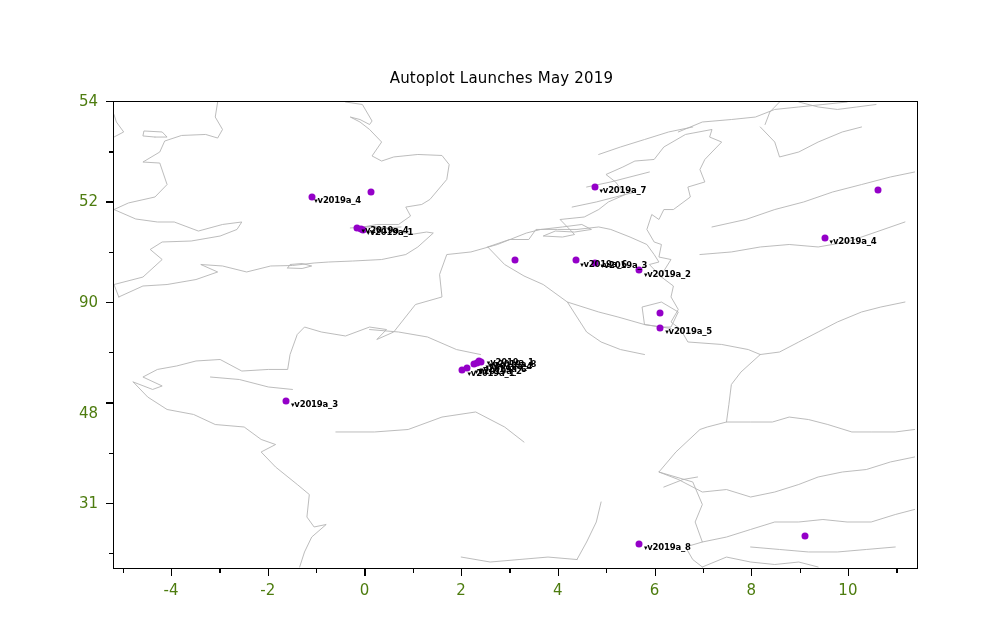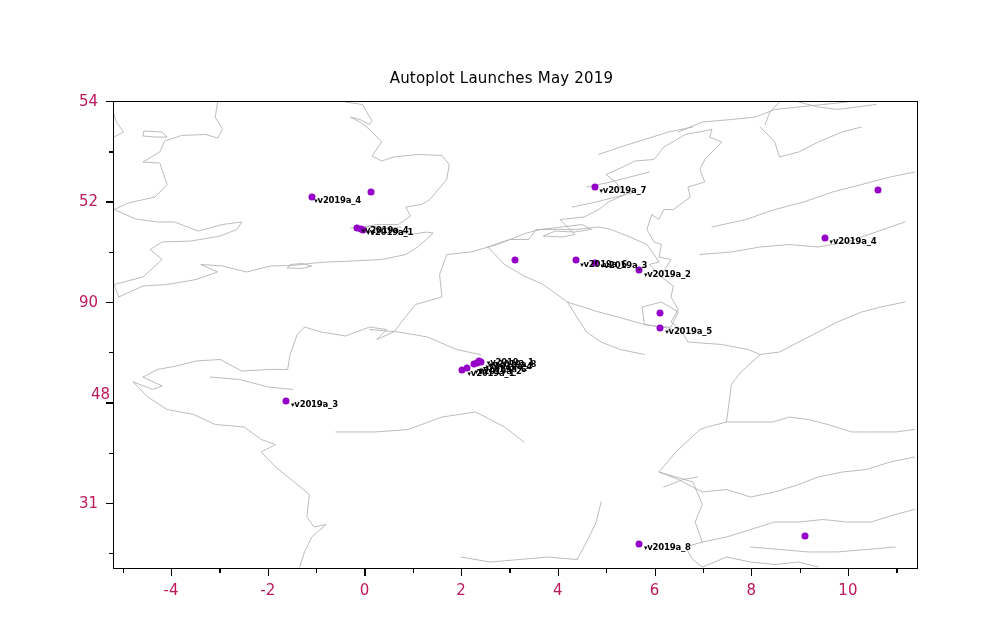--- a/index.html
+++ b/index.html
@@ -36,21 +36,21 @@
   }
   #mapcanvas{position:absolute;left:0;top:0;width:100%;height:100%;}
   
   .tick{position:absolute;background:#000000;}
   .tick.x{width:1.3px;height:7px;top:540px;}
   .tick.x.minor{height:4px;}
   .tick.y{height:1.3px;width:7px;left:106px;}
   .tick.y.minor{width:4px;left:109px;}
   .ticklabel{
     position:absolute;
-    font-size:15px;color:#be185d;
+    font-size:15px;color:#4d7c0f;
     white-space:nowrap;
   }
   .ticklabel.x{top:552px;transform:translateX(-50%);text-align:center;}
   .ticklabel.y{left:0;width:98px;text-align:right;transform:translateY(-50%);}
   
   .pt{
     position:absolute;
     width:7px;height:7px;
     border-radius:50%;
     background:#9400c8;
@@ -178,21 +178,21 @@
       <div class="tick x minor" style="left: 316.063px;"></div>
       <div class="tick x minor" style="left: 412.76px;"></div>
       <div class="tick x minor" style="left: 509.456px;"></div>
       <div class="tick x minor" style="left: 606.153px;"></div>
       <div class="tick x minor" style="left: 702.85px;"></div>
       <div class="tick x minor" style="left: 799.547px;"></div>
       <div class="tick x minor" style="left: 896.243px;"></div>
       <div class="tick y" style="top: 473.717px;"></div>
       <div class="ticklabel y" style="top: 473.717px;">31</div>
       <div class="tick y" style="top: 373.288px;"></div>
-      <div class="ticklabel y" style="top: 365px; padding-left: 12px;">48</div>
+      <div class="ticklabel y" style="top: 384px;">48</div>
       <div class="tick y" style="top: 272.858px;"></div>
       <div class="ticklabel y" style="top: 272.858px;">90</div>
       <div class="tick y" style="top: 172.429px;"></div>
       <div class="ticklabel y" style="top: 172.429px;">52</div>
       <div class="tick y" style="top: 72px;"></div>
       <div class="ticklabel y" style="top: 72px;">54</div>
       <div class="tick y minor" style="top: 523.931px;"></div>
       <div class="tick y minor" style="top: 423.502px;"></div>
       <div class="tick y minor" style="top: 323.073px;"></div>
       <div class="tick y minor" style="top: 222.644px;"></div>

